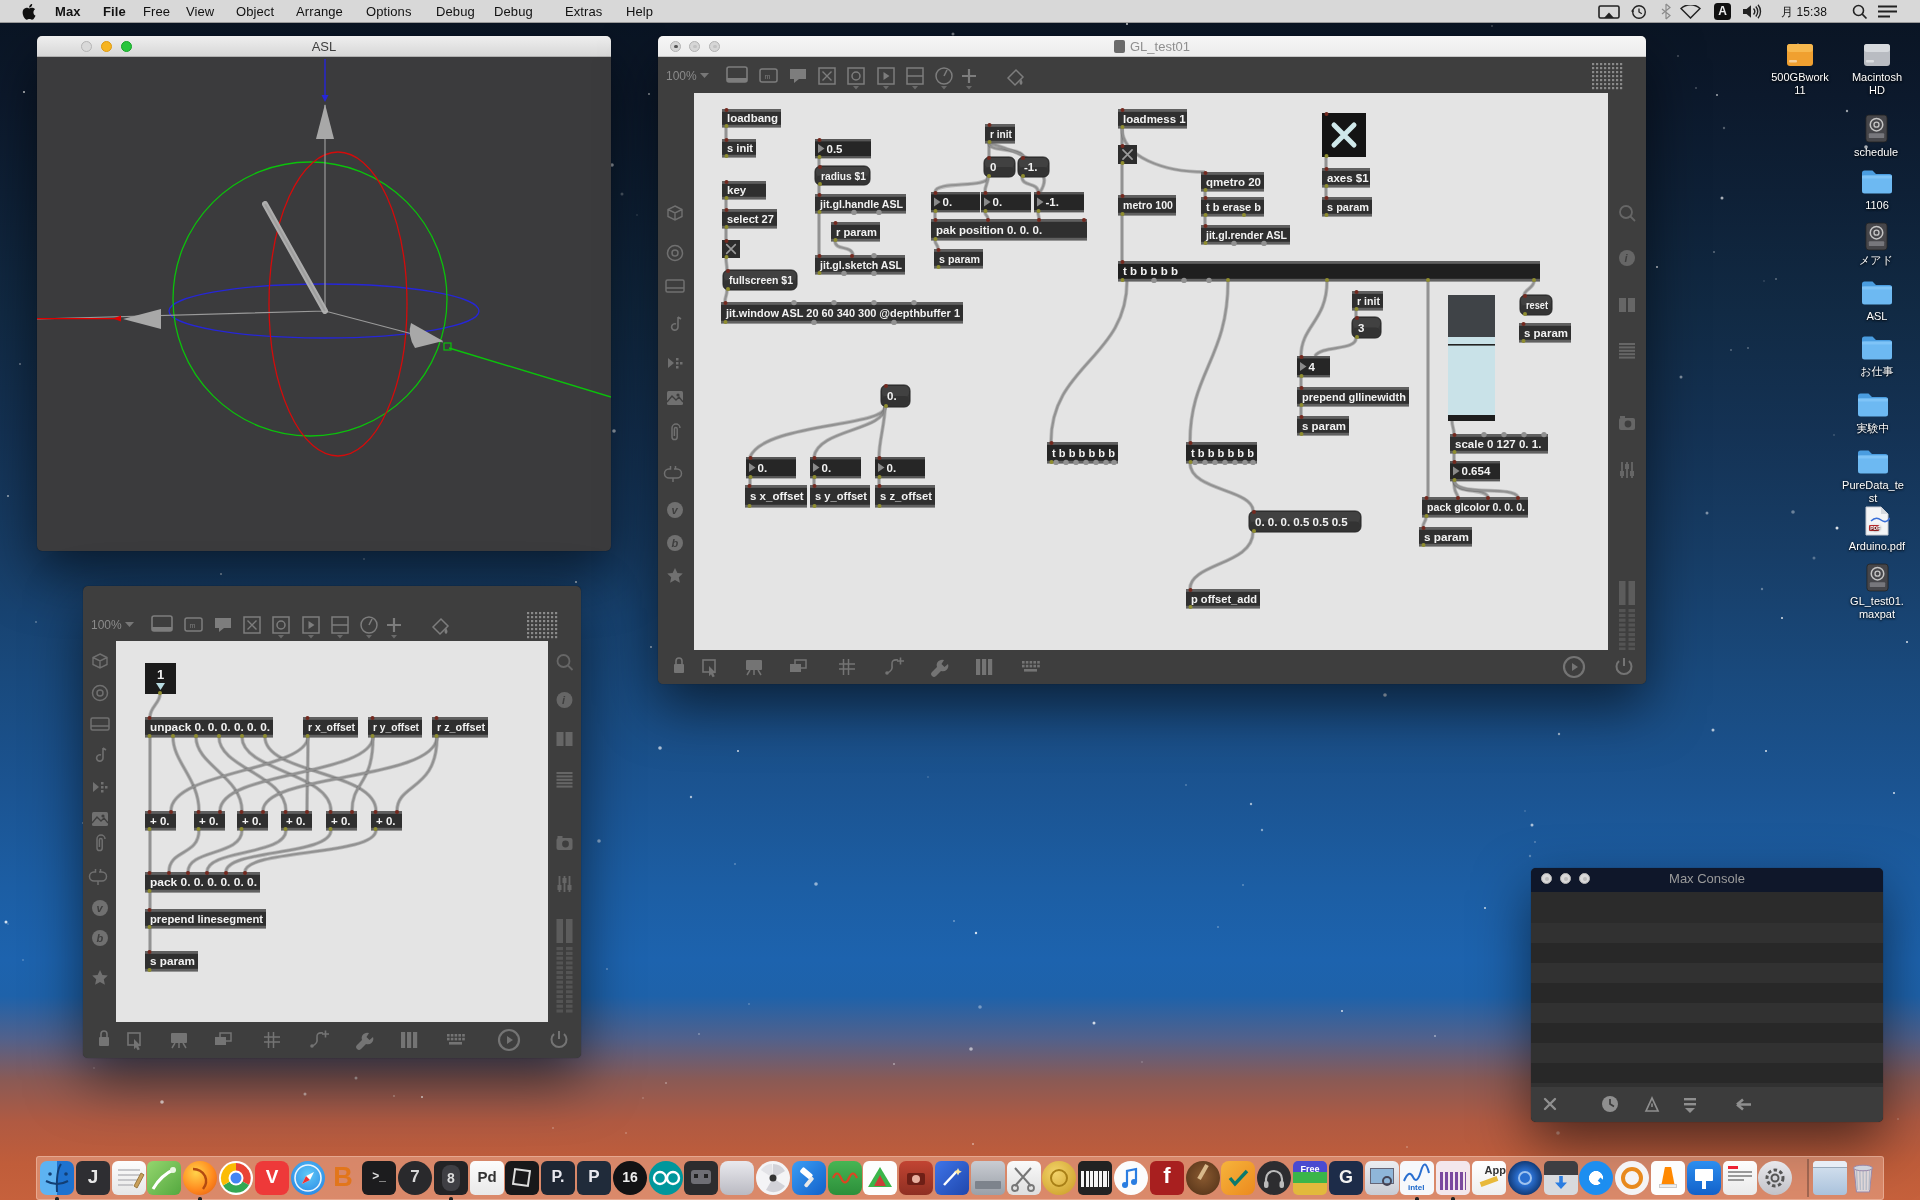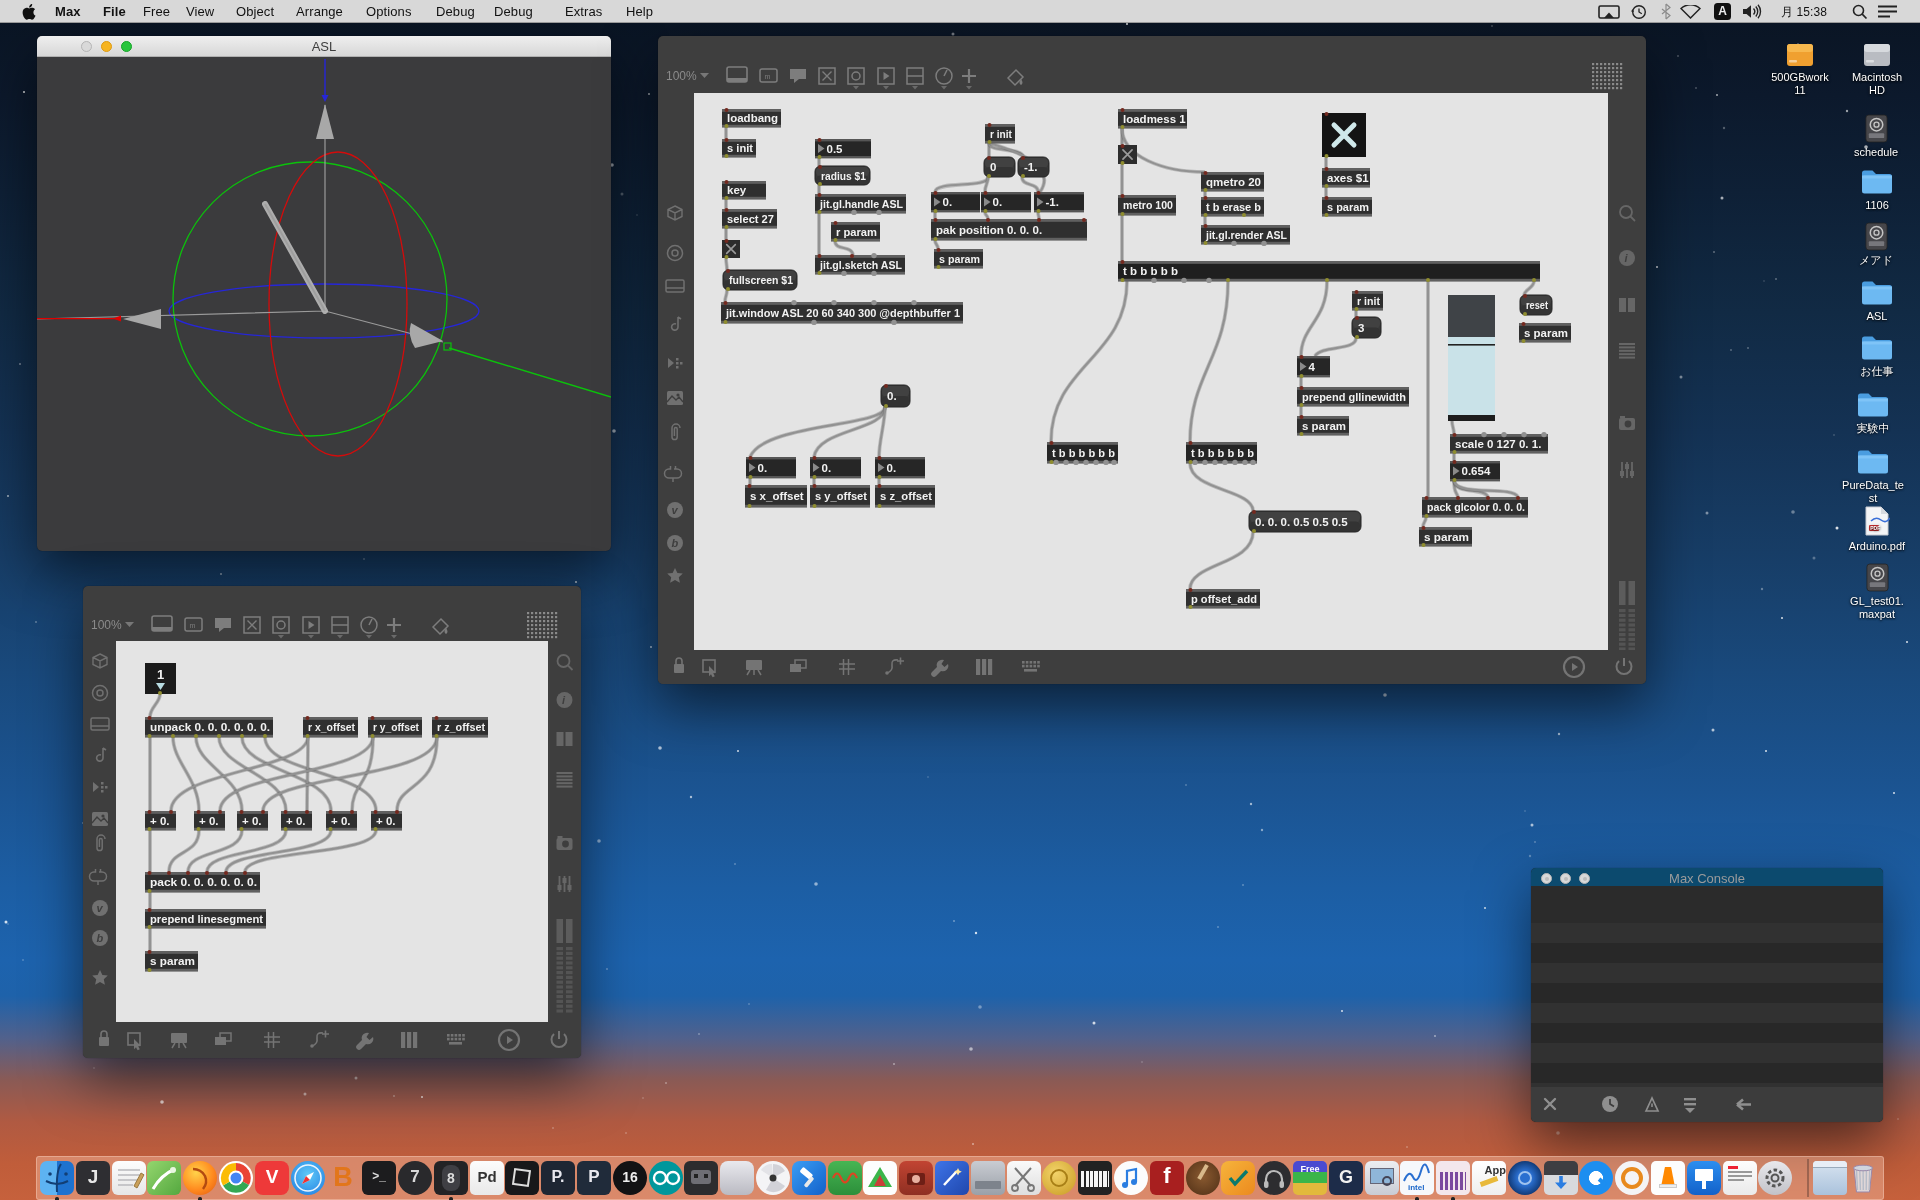--- a/index.html
+++ b/index.html
@@ -312,20 +312,32 @@
       <path d="M412 291 L574 340" stroke="#0bc20b" stroke-width="1.4"></path>
       <rect x="407" y="286" width="7" height="7" fill="none" stroke="#0bc20b" stroke-width="1.2"></rect>
       <path d="M288 47 L297 82 H279 Z" fill="#a8a8a8"></path>
       <path d="M86 262 L124 252 V272 Z" fill="#a8a8a8"></path>
       <path d="M406 284 L374 266 Q370 278 378 291 Z" fill="#a8a8a8"></path>
       <path d="M228 147 L288 254" stroke="#b4b4b4" stroke-width="6" stroke-linecap="round" opacity="0.95"></path>
       <path d="M228 147 L288 254" stroke="#888" stroke-width="2" opacity="0.4"></path>
     </svg>
   </div>
 <div class="win" style="left:658px;top:36px;width:988px;height:648px;background:#3e3e3e">
+    <div style="position:absolute;top:0;left:0;right:0;height:21px;background:linear-gradient(#f6f6f6,#ececec);border-radius:5px 5px 0 0;border-bottom:1px solid #c6c6c6">
+      <div class="tl" style="left:12px;top:4.5px;background:#d6d6d6;border:1px solid #b2b2b2">
+        <div style="position:absolute;left:3px;top:3px;width:3.5px;height:3.5px;border-radius:50%;background:#555"></div>
+      </div>
+      <div class="tl" style="left:31px;top:4.5px;background:#d6d6d6;border:1px solid #b2b2b2">
+        <div style="position:absolute;left:3px;top:3px;width:3.5px;height:3.5px;border-radius:50%;background:#c2c2c2"></div>
+      </div>
+      <div class="tl" style="left:51px;top:4.5px;background:#d6d6d6;border:1px solid #b2b2b2">
+        <div style="position:absolute;left:3px;top:3px;width:3.5px;height:3.5px;border-radius:50%;background:#c2c2c2"></div>
+      </div>
+      <div style="text-align:center;font-size:13px;color:#8f8f8f;line-height:21px"><span style="display:inline-block;width:11px;height:13px;background:#6b6b6b;border-radius:2px;margin-right:5px;vertical-align:-2px"></span>GL_test01</div>
+    </div>
     <div class="patchbar" style="top:21px;height:36px"></div>
     <div class="patchbar" style="top:57px;bottom:34px;width:36px"></div>
     <div class="patchbar" style="top:57px;bottom:34px;right:0;width:38px"></div>
     <div class="patchbar" style="bottom:0;height:34px;border-radius:0 0 5px 5px"></div>
     <svg style="position:absolute;left:0;top:21px" width="988" height="36" viewBox="0 0 988 36">
       <text x="8" y="23" font-size="12" fill="#8b8b8b" font-family="Liberation Sans">100%</text>
       <path d="M42 16 l4.5 5 4.5-5z" fill="#777"></path>
       <rect x="69" y="10.0" width="20" height="15" rx="2" fill="none" stroke="#7d7d7d" stroke-width="1.6"></rect>
       <rect x="69" y="21.0" width="20" height="4" fill="#7d7d7d"></rect>
       <rect x="102" y="12.0" width="17" height="13" rx="2" fill="none" stroke="#7d7d7d" stroke-width="1.5"></rect>
@@ -1461,21 +1473,21 @@
         <rect x="29" y="310" width="53" height="20" fill="#2f2f2f"></rect>
         <rect x="29" y="310" width="53" height="2.8" fill="#606060"></rect>
         <rect x="29" y="327.8" width="53" height="2.8" fill="#606060"></rect>
         <text x="34" y="324.1" font-size="11.5" font-weight="bold" fill="#f2f2f2" font-family="Liberation Sans" textLength="45" lengthAdjust="spacingAndGlyphs">s param</text>
         <circle cx="33.5" cy="311" r="2" fill="#73291f"></circle>
         <circle cx="33.5" cy="329" r="2" fill="#8f8d2f"></circle>
       </g>
     </svg>
   </div>
 <div class="win" style="left:1531px;top:868px;width:352px;height:254px;background:#2b2b2b">
-    <div style="position:absolute;top:0;left:0;right:0;height:18px;background:#0c4a6e;border-radius:5px 5px 0 0">
+    <div style="position:absolute;top:0;left:0;right:0;height:24px;background:#0f172a;border-radius:5px 5px 0 0">
       <div style="position:absolute;left:10px;top:5px;width:11px;height:11px;border-radius:50%;background:#d9d9d9;border:1px solid #b5b5b5">
         <div style="position:absolute;left:2.5px;top:2.5px;width:4px;height:4px;border-radius:50%;background:#bcbcbc"></div>
       </div>
       <div style="position:absolute;left:29px;top:5px;width:11px;height:11px;border-radius:50%;background:#d9d9d9;border:1px solid #b5b5b5">
         <div style="position:absolute;left:2.5px;top:2.5px;width:4px;height:4px;border-radius:50%;background:#bcbcbc"></div>
       </div>
       <div style="position:absolute;left:48px;top:5px;width:11px;height:11px;border-radius:50%;background:#d9d9d9;border:1px solid #b5b5b5">
         <div style="position:absolute;left:2.5px;top:2.5px;width:4px;height:4px;border-radius:50%;background:#bcbcbc"></div>
       </div>
       <div style="text-align:center;font-size:13px;color:#9b9b9b;line-height:22px">Max Console</div>

